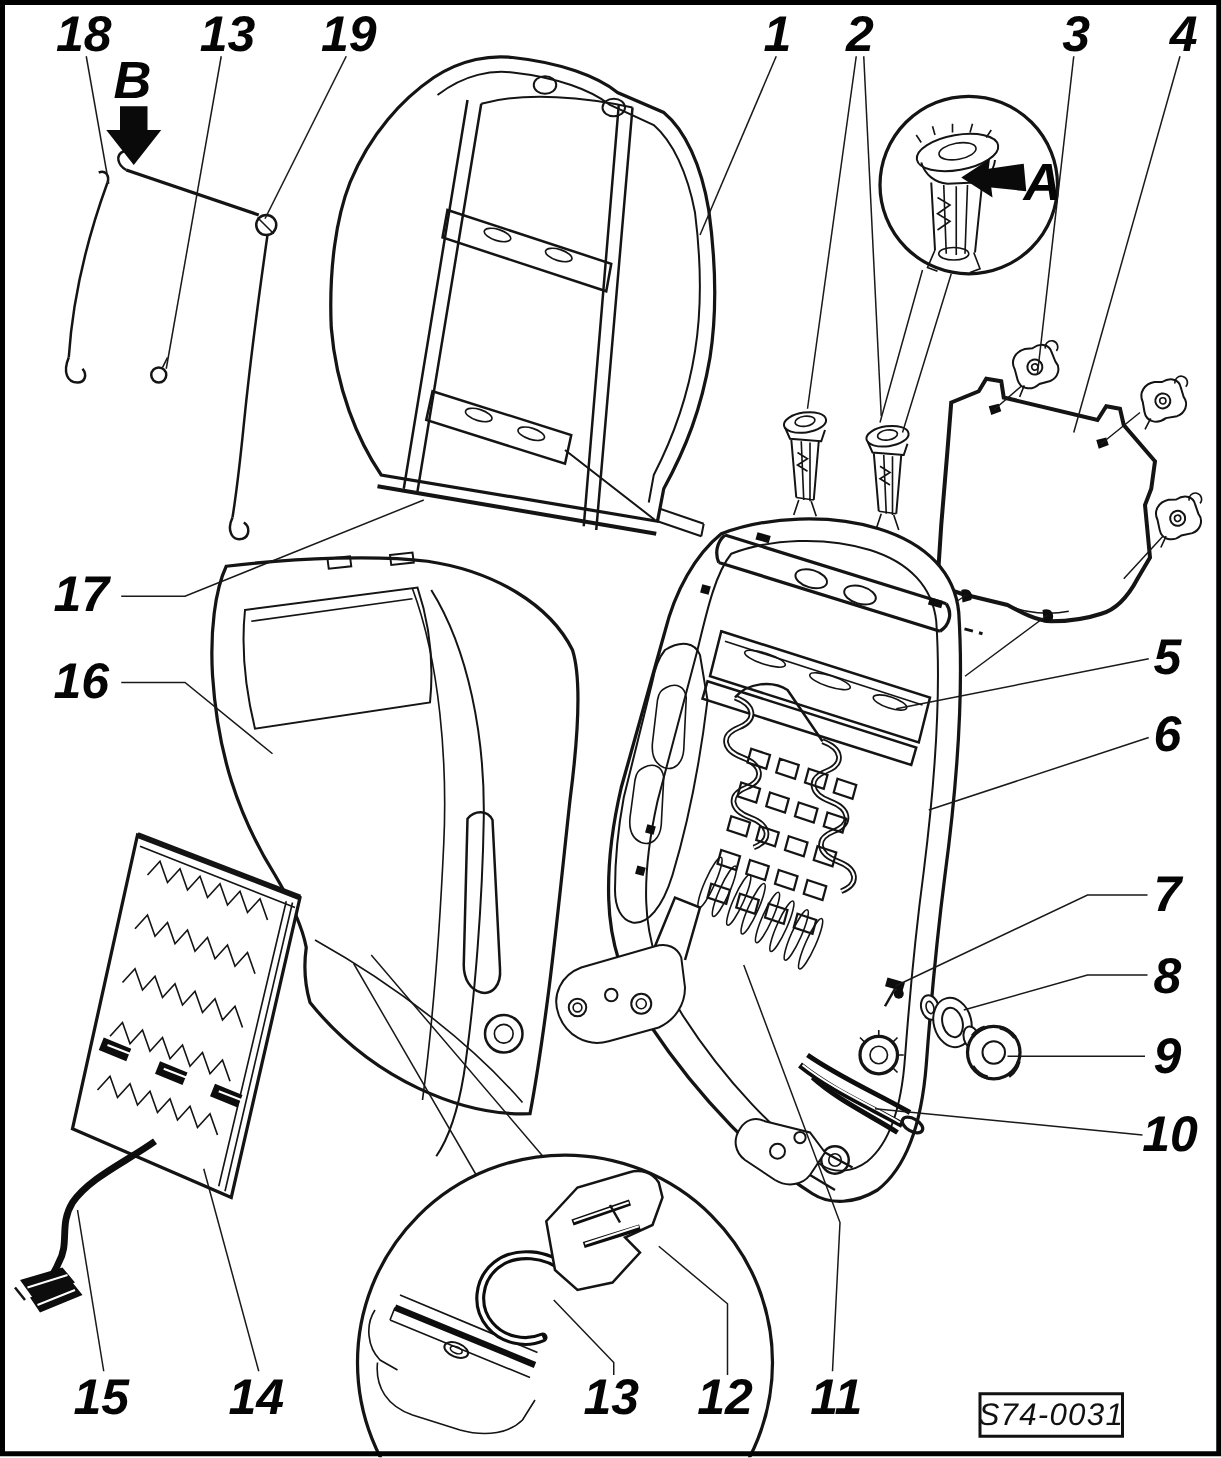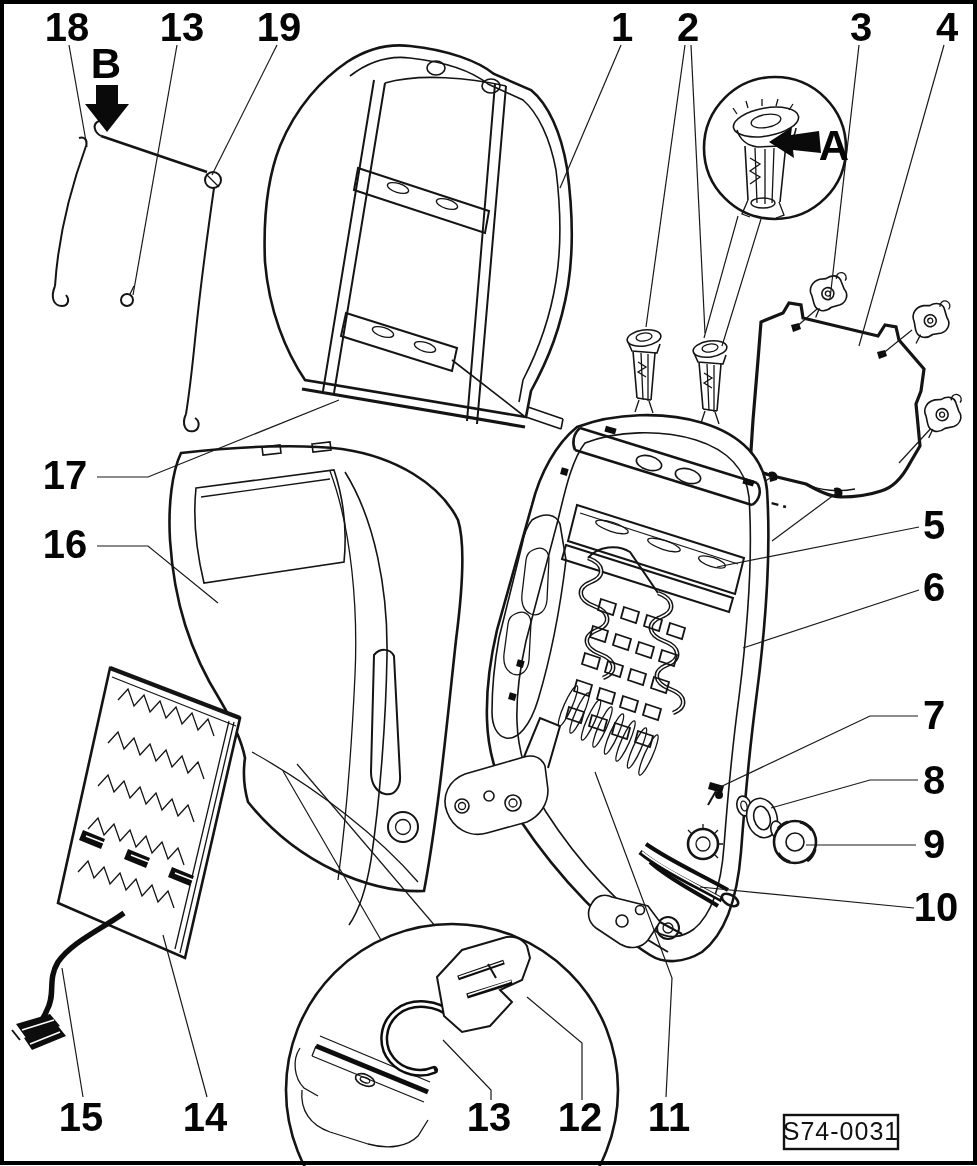--- a/index.html
+++ b/index.html
@@ -1,16 +1,16 @@
 <!DOCTYPE html>
 <html><head>
 <meta charset="utf-8">
 <style>
   html,body{margin:0;padding:0;background:#fff;}
-  .stage{position:relative;width:977px;height:1166px;background:#fff;overflow:hidden;}
+  .stage{position:relative;width:977px;height:1166px;background:#fff;overflow:hidden;font-style:italic;}
   svg{position:absolute;left:0;top:0;}
   .thin{fill:none;stroke:#141414;stroke-width:1.3}
   .thin2{fill:none;stroke:#141414;stroke-width:1.8}
   .l16{fill:none;stroke:#141414;stroke-width:1.6}
   .l20{fill:none;stroke:#141414;stroke-width:2}
   .l26{fill:none;stroke:#141414;stroke-width:2.6}
   .l32{fill:none;stroke:#141414;stroke-width:3.2}
   .l45{fill:none;stroke:#141414;stroke-width:4.5}
   .o2{fill:#fff;stroke:#141414;stroke-width:2.6}
   .o16{fill:#fff;stroke:#141414;stroke-width:1.6}

